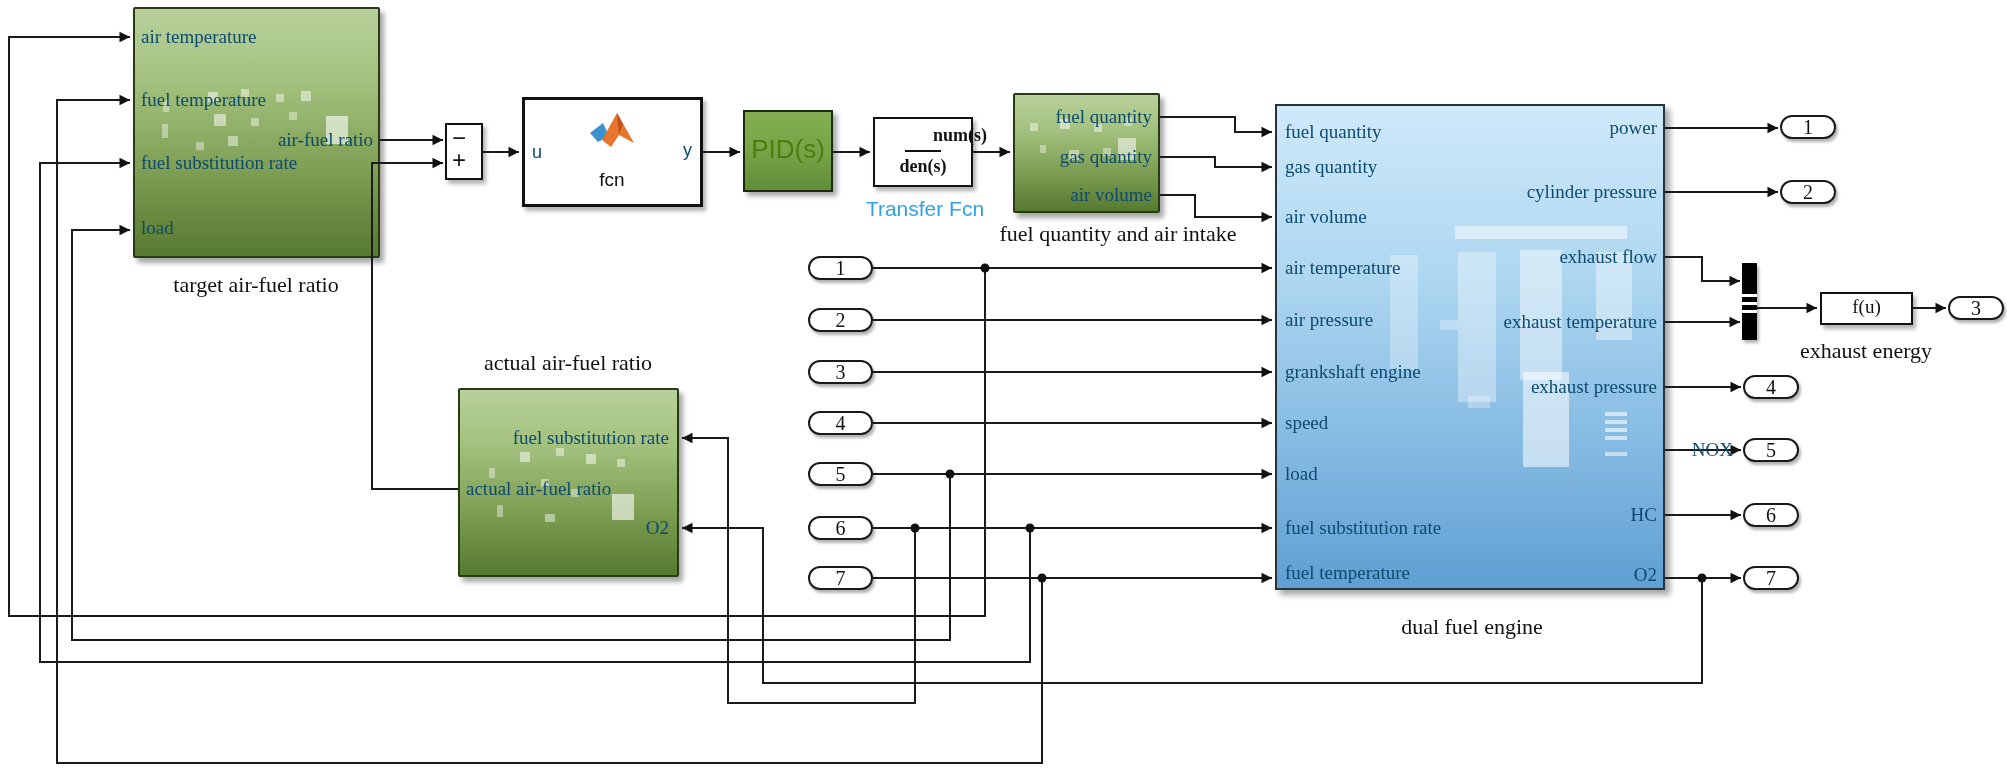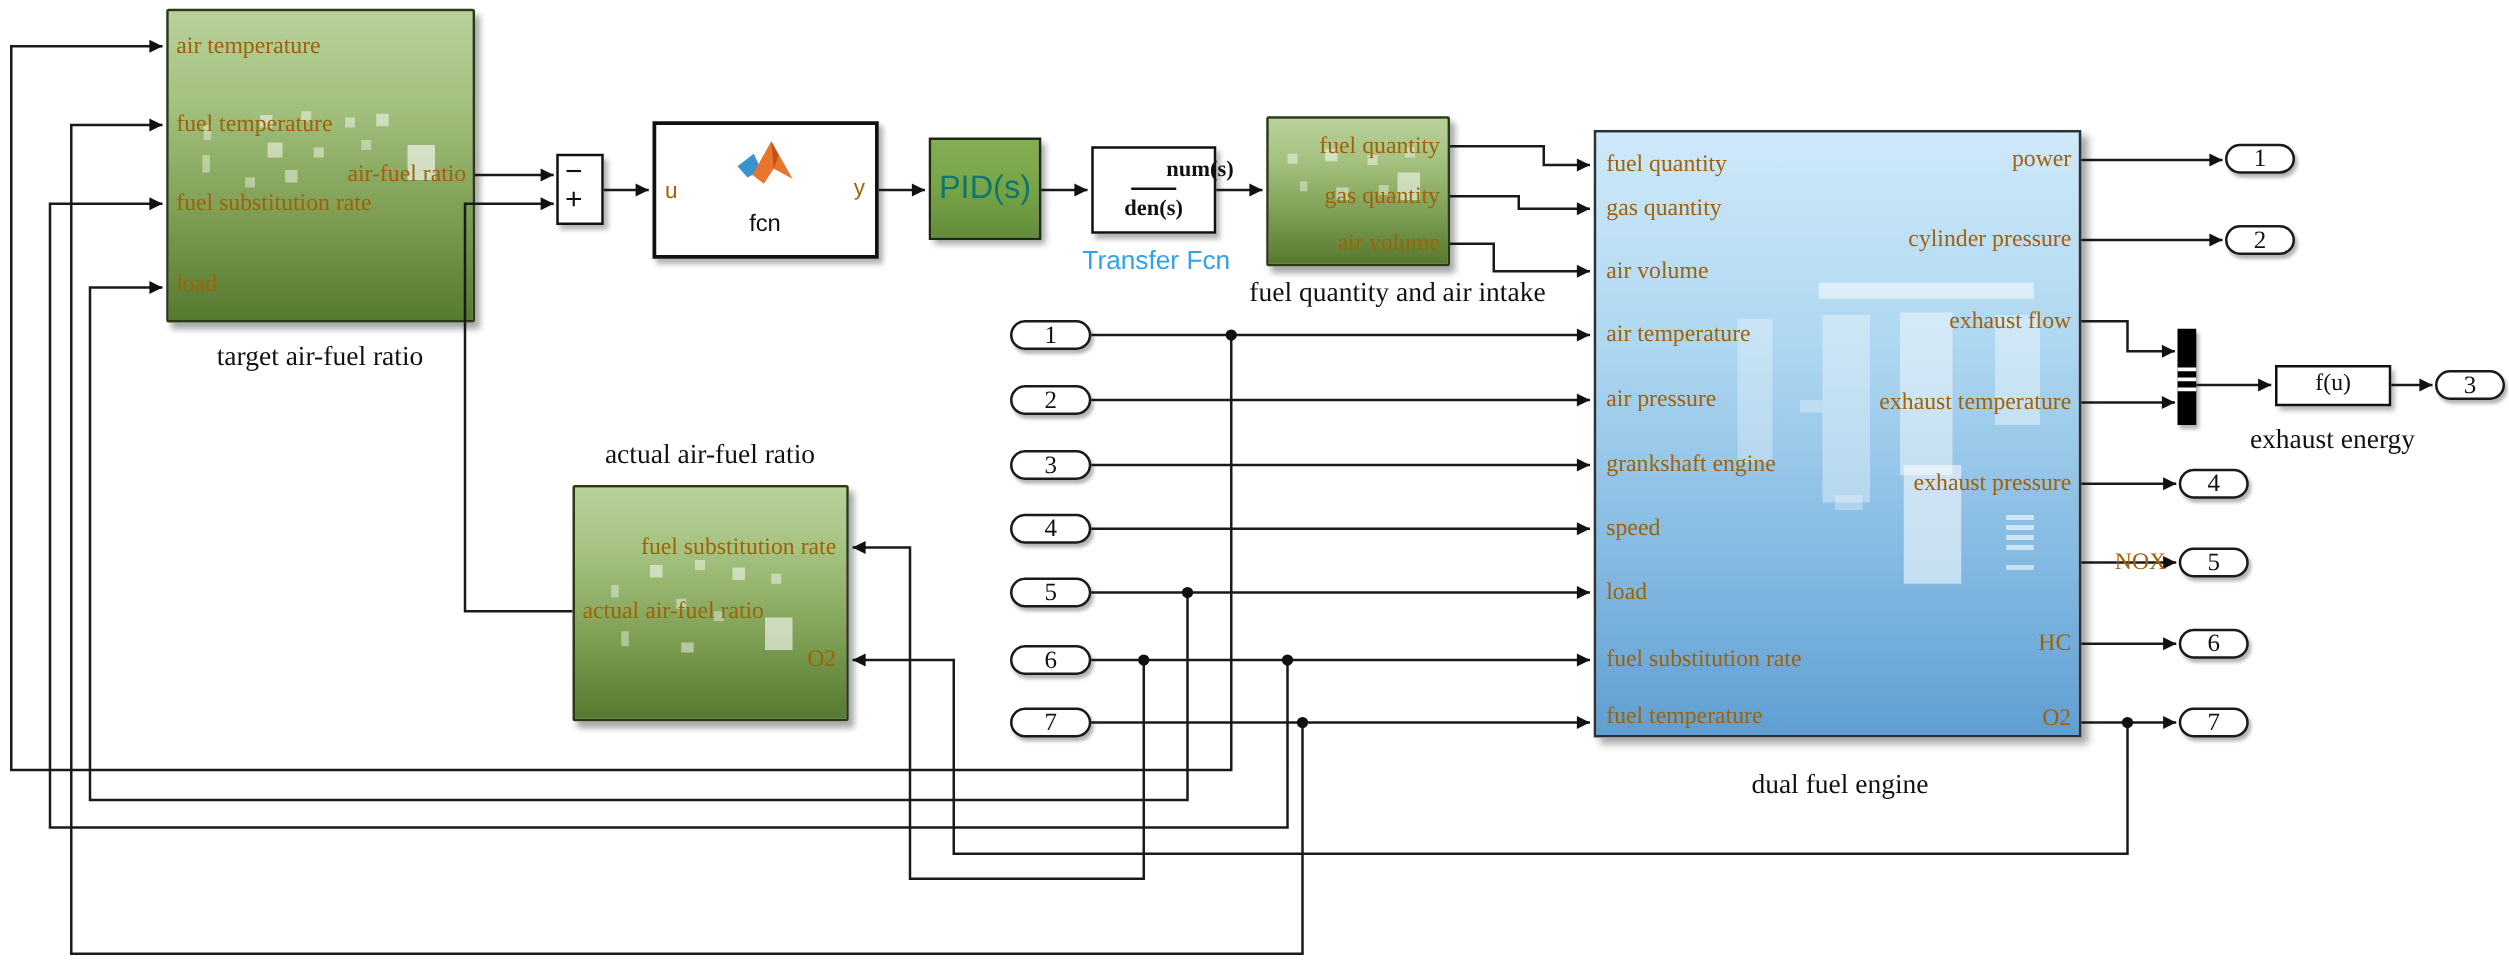--- a/index.html
+++ b/index.html
@@ -8,21 +8,21 @@
   .blk{position:absolute;box-sizing:border-box;}
   .green{border:2px solid #2a3b14;border-radius:2px;
          background:linear-gradient(180deg,#b8d19b 0%,#a3c17e 30%,#7e9f54 65%,#567a30 100%);
          box-shadow:4px 5px 5px rgba(0,0,0,.35);}
   .blue{border:2px solid #26323c;
         background:linear-gradient(180deg,#cfe9fa 0%,#aed7f1 35%,#7fb6e0 75%,#5f9fd3 100%);
         box-shadow:5px 5px 6px rgba(0,0,0,.35);}
   .whiteblk{border:2px solid #111;background:#fff;box-shadow:3px 4px 4px rgba(0,0,0,.3);}
   .pid{border:2px solid #1c2a10;background:linear-gradient(180deg,#84ae51 0%,#76a246 55%,#628c38 100%);
        box-shadow:4px 4px 5px rgba(0,0,0,.35);}
-  .plabel{position:absolute;font:19px/24px "Liberation Serif",serif;color:#a16207;
+  .plabel{position:absolute;font:19px/24px "Liberation Serif",serif;color:#0c4a6e;
           white-space:nowrap;height:24px;}
   .r{text-align:right;}
   .caption{position:absolute;font:22px/26px "Liberation Serif",serif;color:#111;
            white-space:nowrap;transform:translateX(-50%);}
   .caption.sel{font:21px/25px "Liberation Sans",sans-serif;color:#31a2e8;}
   .oval{position:absolute;width:56px;height:24px;border:2px solid #1a1a1a;border-radius:13px;
         background:#fff;box-shadow:2px 3px 3px rgba(0,0,0,.3);
         font:20px/21px "Liberation Serif",serif;text-align:center;box-sizing:border-box;color:#111;}
   .ghost{position:absolute;background:#fff;pointer-events:none;}
   .sumsign{position:absolute;font:24px/24px "Liberation Sans",sans-serif;color:#111;}
@@ -110,21 +110,21 @@
   <div class="plabel gtxt r" style="left:640px;top:138px;width:52px;font-family:'Liberation Sans',sans-serif;font-size:18px;">y</div>
   <div class="gtxt" style="left:588px;top:110px;width:50px;height:42px;">
     <svg width="50" height="42" viewBox="0 0 50 42">
       <polygon points="2,23 15,13 21,26 10,32" fill="#3b93ce"></polygon>
       <polygon points="14,30 29,3 46,33 31,25 23,37" fill="#e8752c"></polygon>
       <polygon points="29,3 35,14 31,25" fill="#c2511f"></polygon>
     </svg>
   </div>
   <div class="gtxt" style="left:562px;top:168px;width:100px;text-align:center;font:19px/24px 'Liberation Sans',sans-serif;color:#111;">fcn</div>
 
-  <div class="gtxt" style="left:743px;top:110px;width:90px;height:82px;text-align:center;font:26px/78px 'Liberation Sans',sans-serif;color:#0f766e;">PID(s)</div>
+  <div class="gtxt" style="left:743px;top:110px;width:90px;height:82px;text-align:center;font:26px/78px 'Liberation Sans',sans-serif;color:#4d7c0f;">PID(s)</div>
 
   <div class="gtxt" style="left:873px;top:124px;width:100px;text-align:center;font:bold 18px/22px 'Liberation Serif',serif;color:#111;margin-left:37px;">num(s)</div>
   <div class="gtxt" style="left:905px;top:150px;width:36px;height:2px;background:#111;"></div>
   <div class="gtxt" style="left:873px;top:155px;width:100px;text-align:center;font:bold 18px/22px 'Liberation Serif',serif;color:#111;">den(s)</div>
 
   <div class="plabel gtxt r" style="left:1020px;top:105px;width:132px;">fuel quantity</div>
   <div class="plabel gtxt r" style="left:1020px;top:145px;width:132px;">gas quantity</div>
   <div class="plabel gtxt r" style="left:1020px;top:183px;width:132px;">air volume</div>
 
   <div class="plabel gtxt" style="left:1285px;top:120px;">fuel quantity</div>

